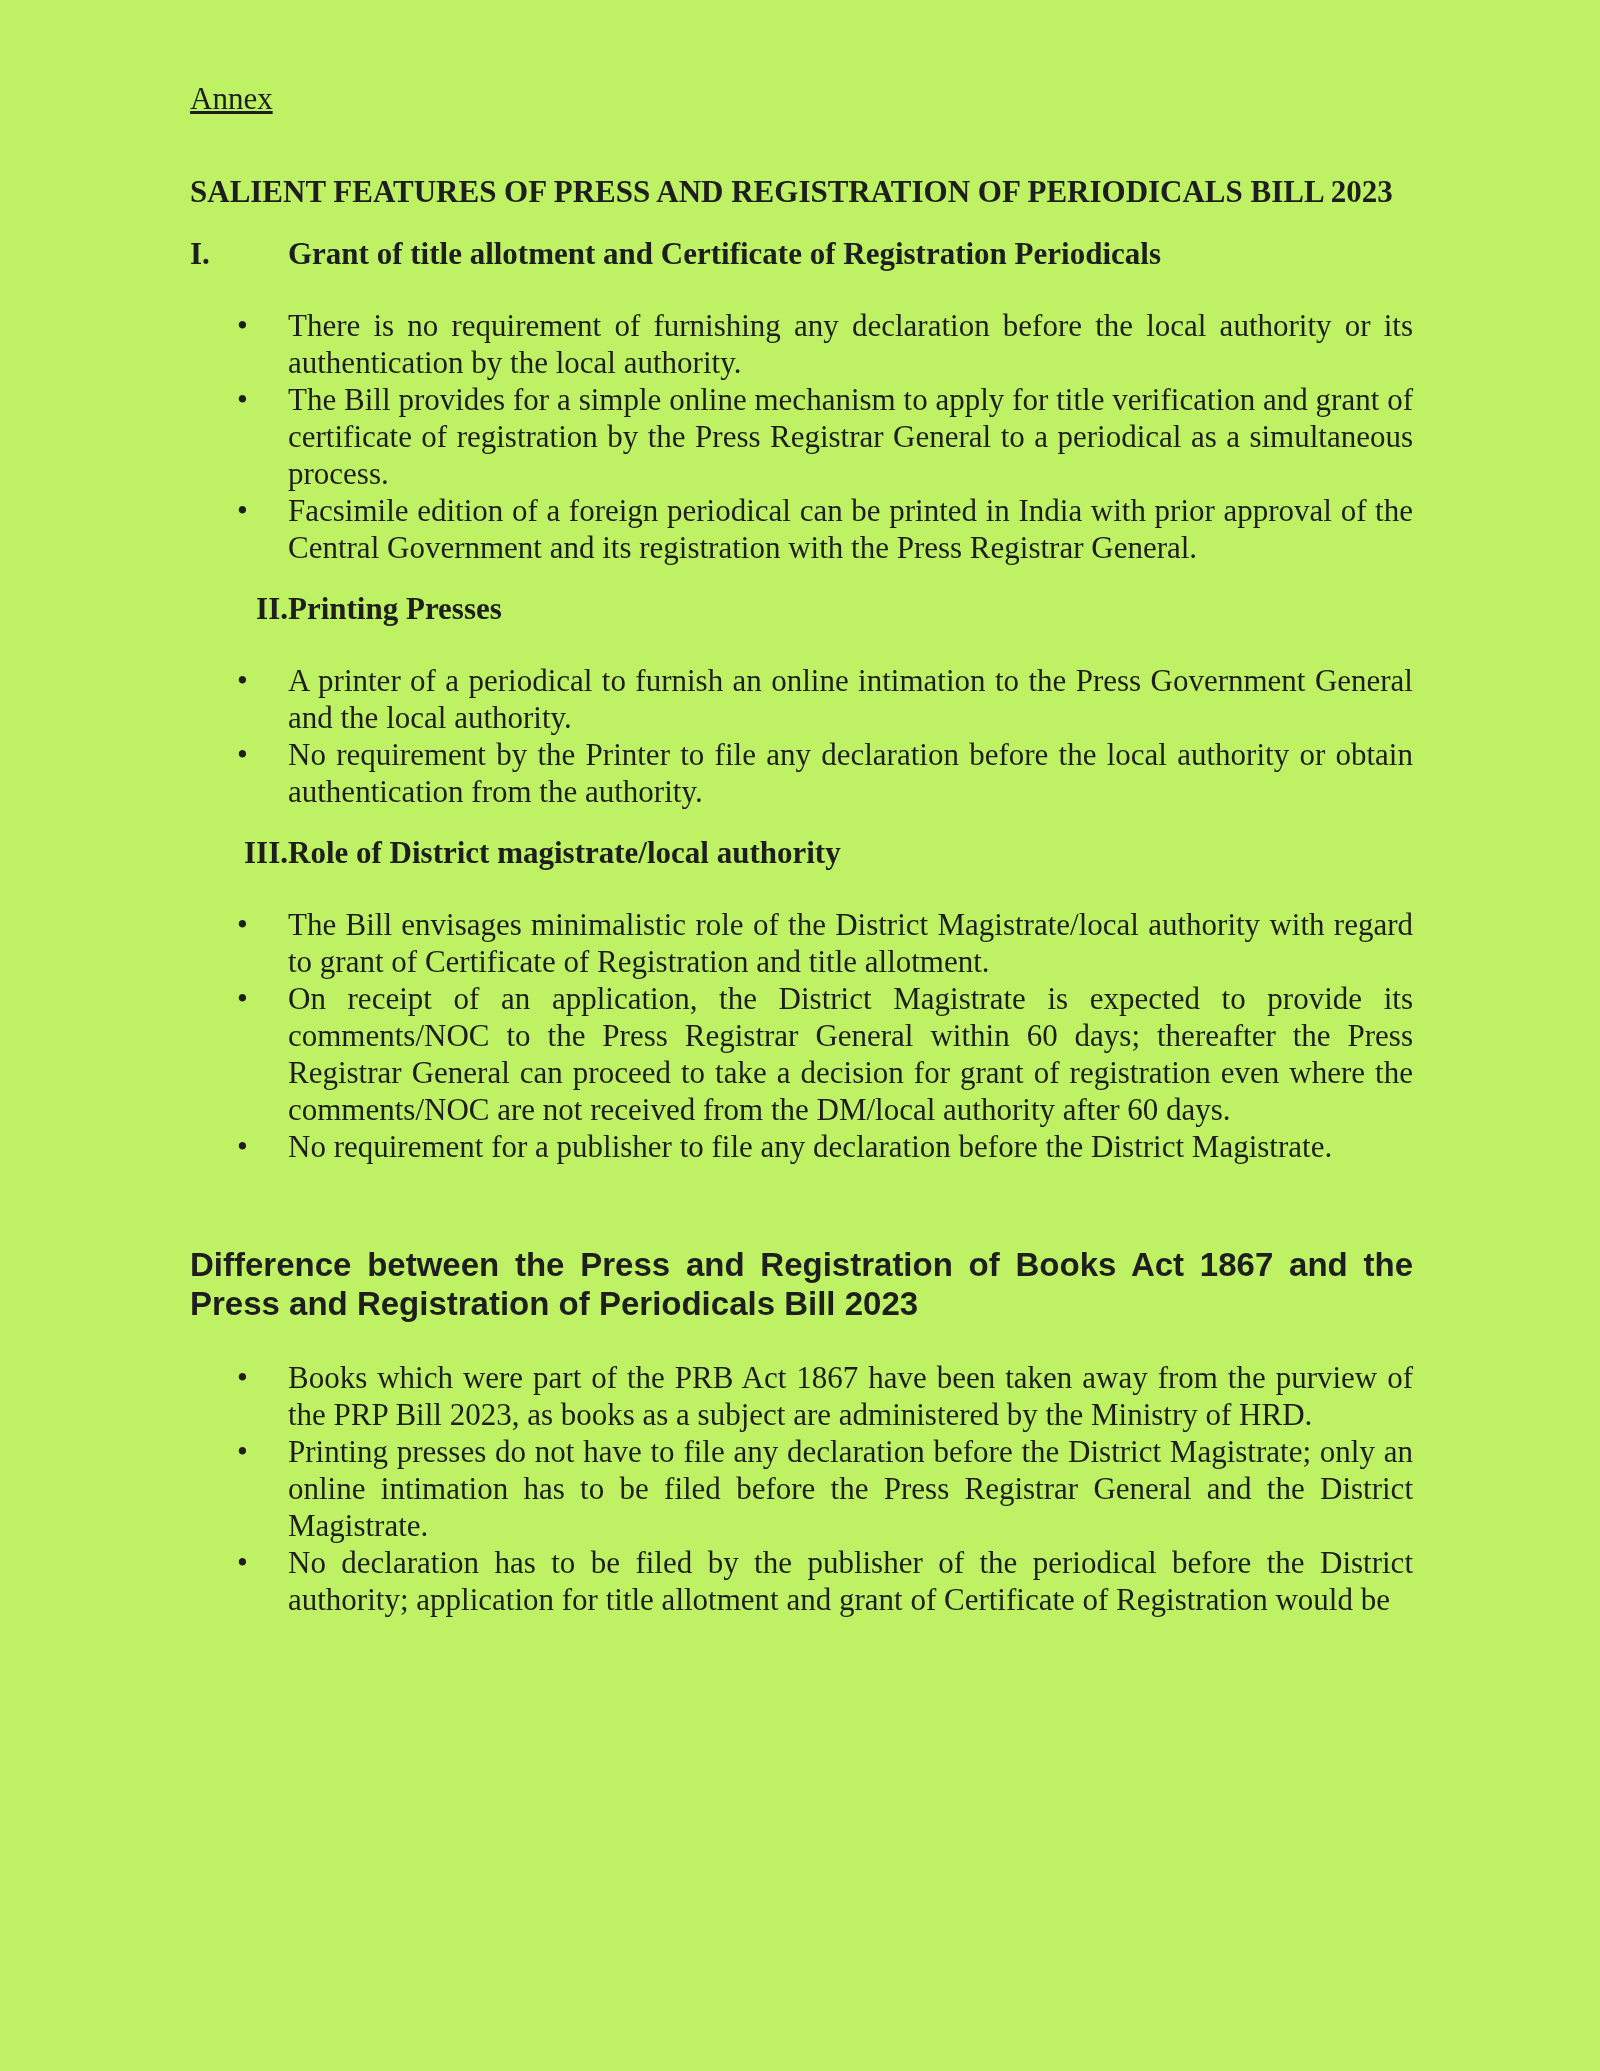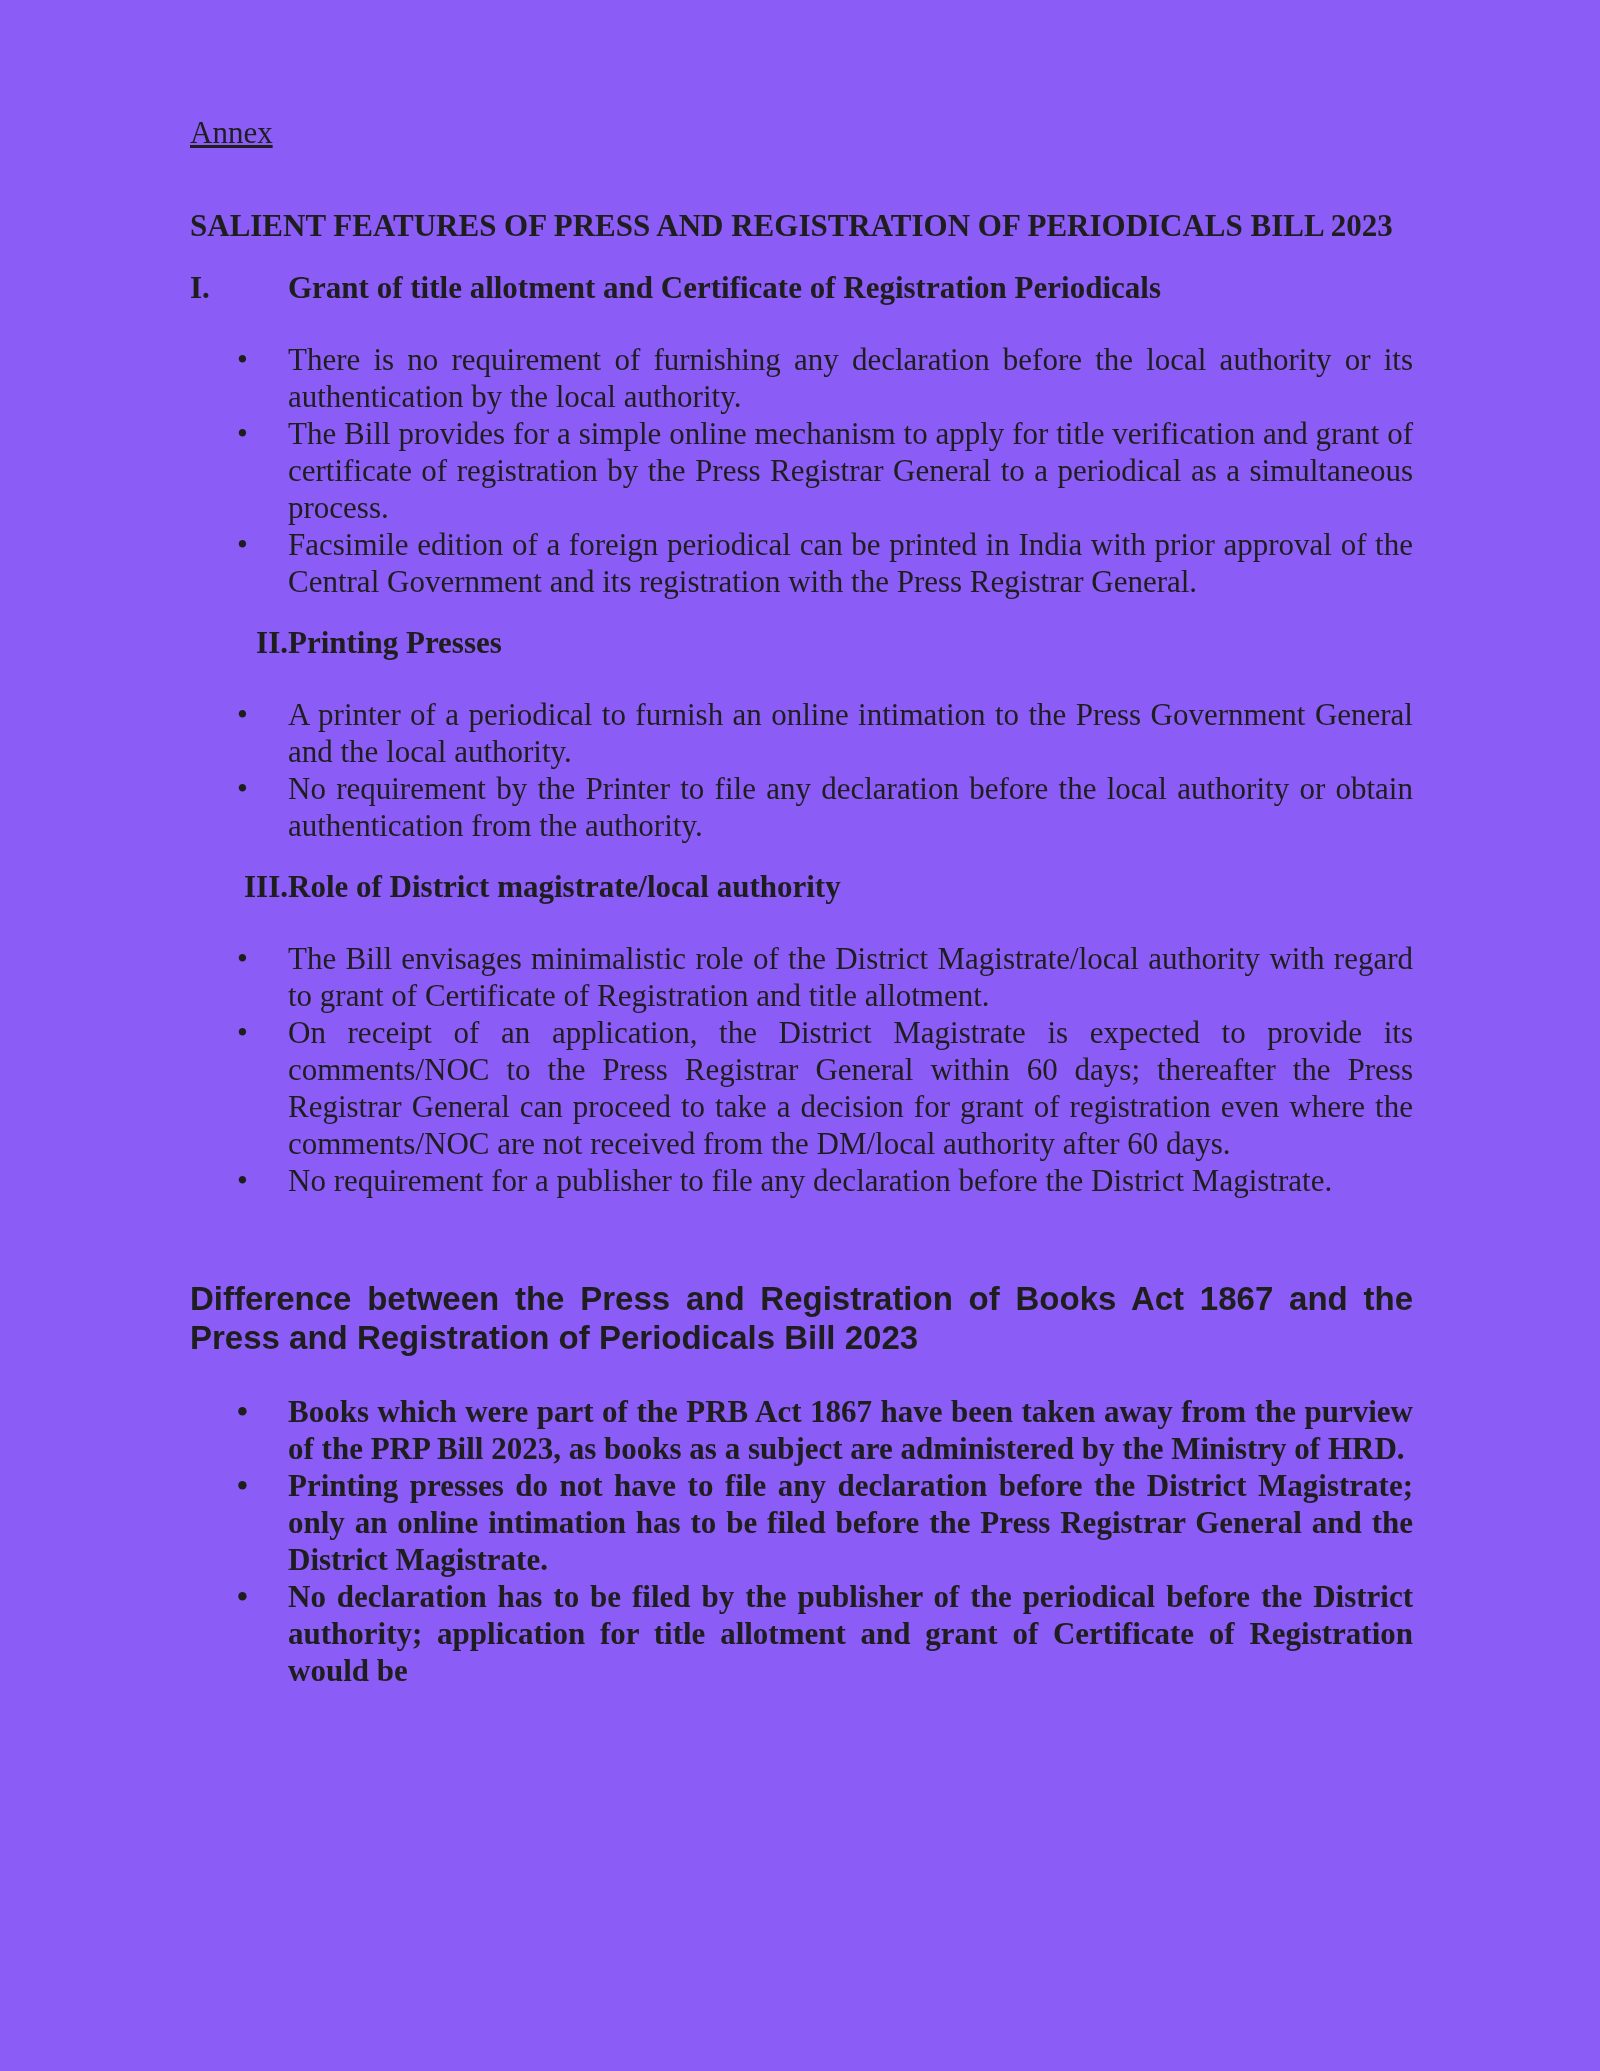--- a/index.html
+++ b/index.html
@@ -9,22 +9,22 @@
   }
   body {
     width: 1600px;
     height: 2071px;
     overflow: hidden;
   }
   .page {
     box-sizing: border-box;
     width: 1600px;
     height: 2071px;
-    padding: 114px 187px 0 190px;
-    background: #8b5cf6;
+    padding: 80px 187px 0 190px;
+    background: #bef264;
     color: #1e1e1e;
     font-family: "Liberation Serif", "DejaVu Serif", serif;
     font-size: 31px;
     line-height: 37px;
   }
   .annex {
     margin: 0;
   }
   .annex span {
     text-decoration: underline;
@@ -69,21 +69,20 @@
     margin: 80px 0 0 0;
     font-family: "Liberation Sans", "DejaVu Sans", sans-serif;
     font-weight: bold;
     font-size: 33px;
     line-height: 39px;
     text-align: justify;
     text-justify: inter-word;
   }
   ul.bullets.diff-list {
     margin-top: 36px;
-    font-weight: bold;
   }
 </style>
 </head>
 <body>
 
 <div class="page">
 
   <p class="annex"><span>Annex</span></p>
 
   <h1 class="doc-title">SALIENT FEATURES OF PRESS AND REGISTRATION OF PERIODICALS BILL 2023</h1>

